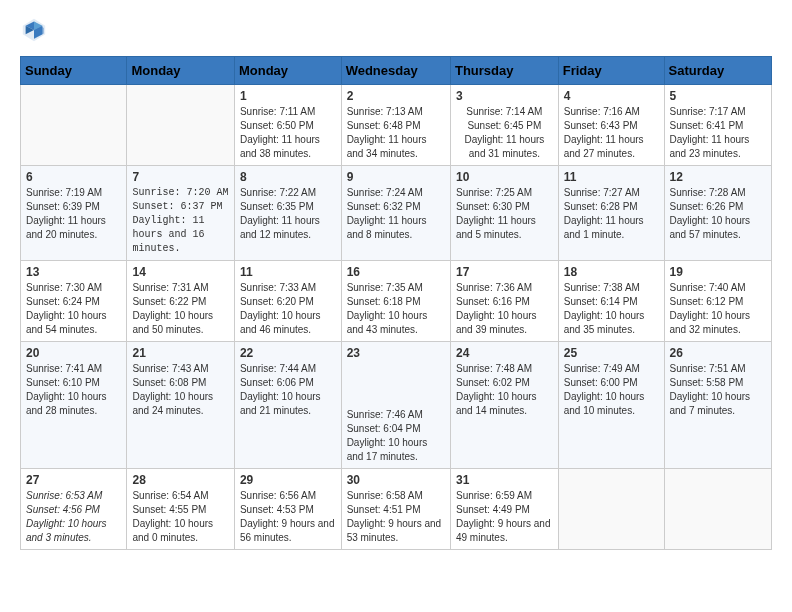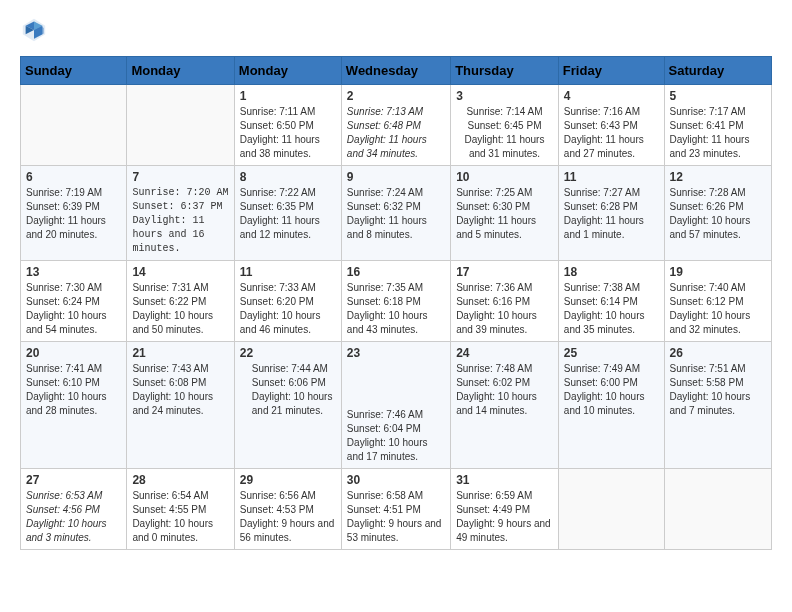--- a/index.html
+++ b/index.html
@@ -144,21 +144,21 @@
           <td class="empty"></td>
           <td class="empty"></td>
           <td>
             <span class="day-num">1</span>
             <div class="day-info" style="white-space: pre-line;">Sunrise: 7:11 AM
 Sunset: 6:50 PM
 Daylight: 11 hours and 38 minutes.</div>
           </td>
           <td>
             <span class="day-num">2</span>
-            <div class="day-info" style="white-space: pre-line; font-style: italic;">Sunrise: 7:13 AM
+            <div class="day-info" style="white-space: pre-line;">Sunrise: 7:13 AM
 Sunset: 6:48 PM
 Daylight: 11 hours and 34 minutes.</div>
           </td>
           <td>
             <span class="day-num">3</span>
             <div class="day-info" style="white-space: pre-line; text-align: center;">Sunrise: 7:14 AM
 Sunset: 6:45 PM
 Daylight: 11 hours and 31 minutes.</div>
           </td>
           <td>
@@ -270,21 +270,21 @@
 Daylight: 10 hours and 28 minutes.</div>
           </td>
           <td>
             <span class="day-num">21</span>
             <div class="day-info" style="white-space: pre-line;">Sunrise: 7:43 AM
 Sunset: 6:08 PM
 Daylight: 10 hours and 24 minutes.</div>
           </td>
           <td>
             <span class="day-num">22</span>
-            <div class="day-info" style="white-space: pre-line; margin-left: 12px;">Sunrise: 7:44 AM
+            <div class="day-info" style="white-space: pre-line;">Sunrise: 7:44 AM
 Sunset: 6:06 PM
 Daylight: 10 hours and 21 minutes.</div>
           </td>
           <td>
             <span class="day-num">23</span>
             <div class="day-info" style="white-space: pre-line; margin-top: 48px;">Sunrise: 7:46 AM
 Sunset: 6:04 PM
 Daylight: 10 hours and 17 minutes.</div>
           </td>
           <td>

